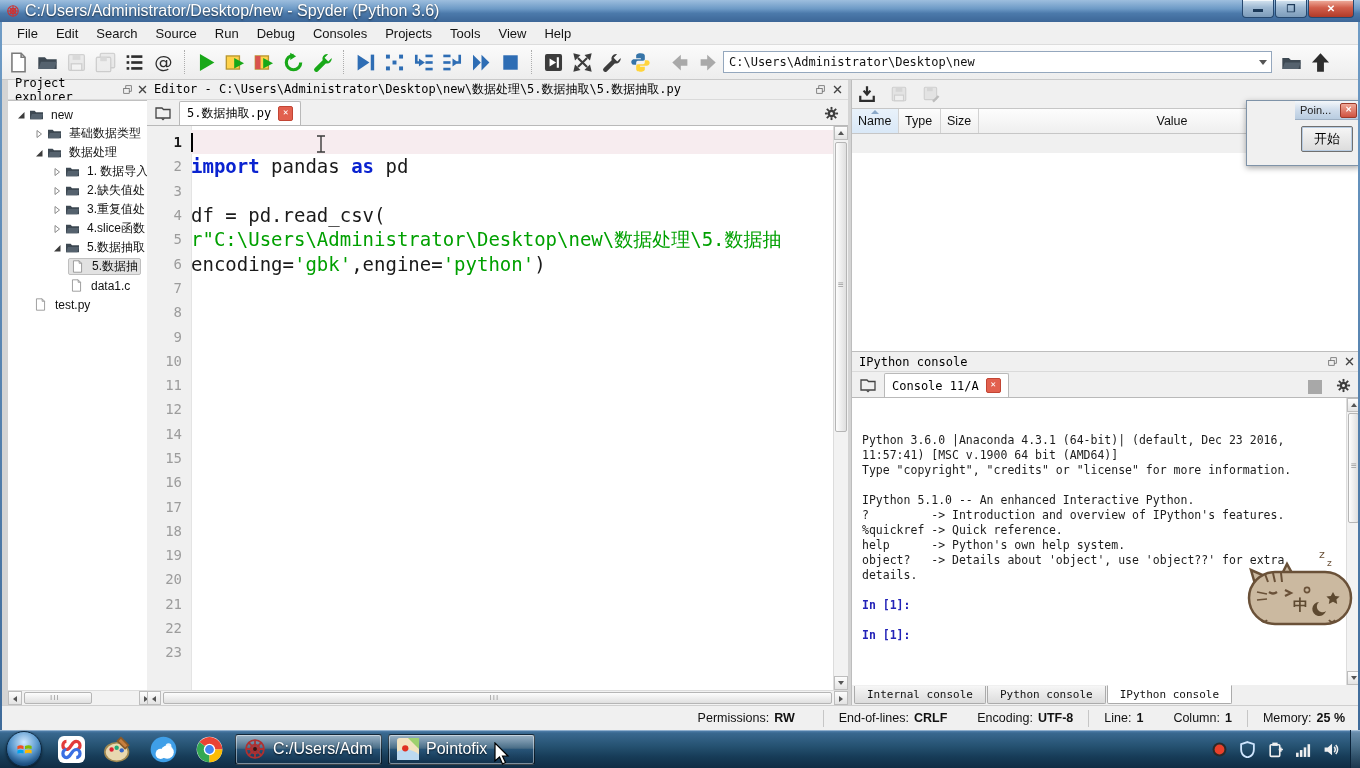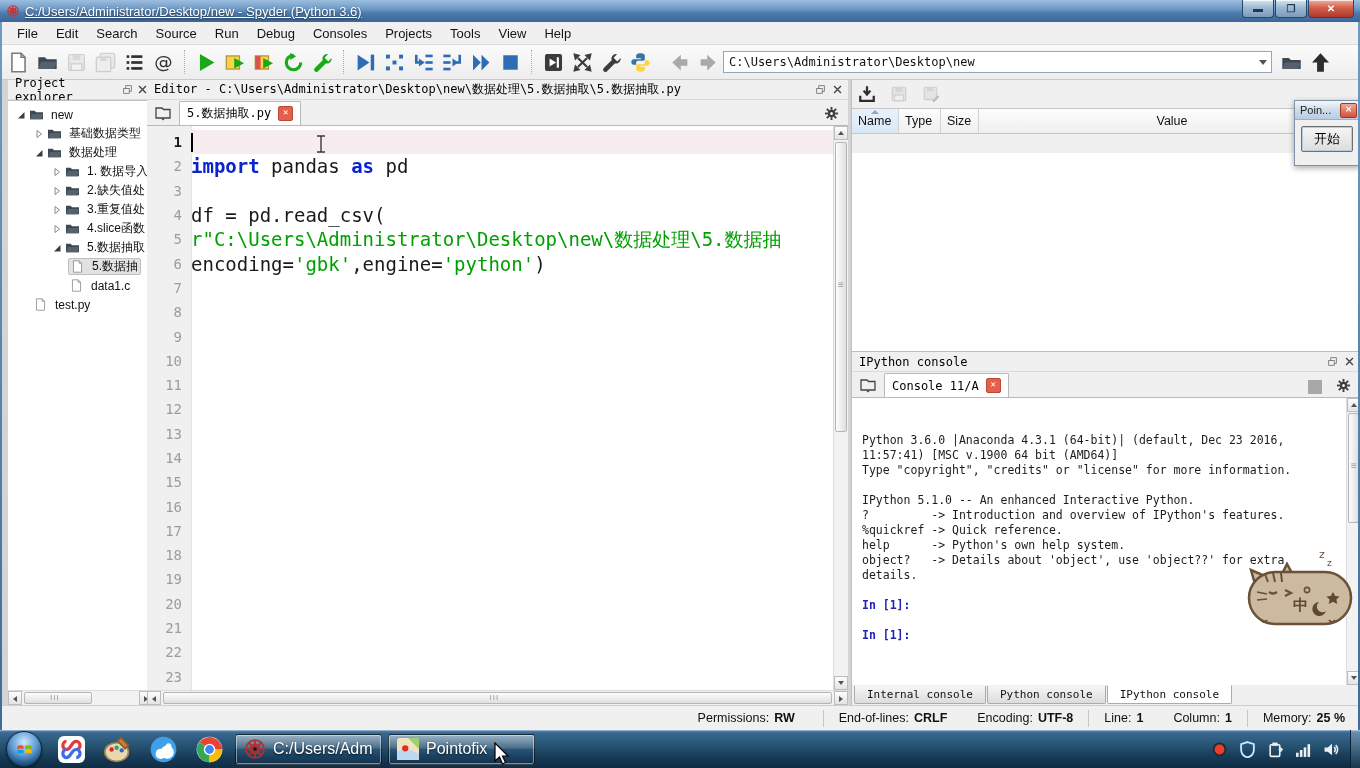--- a/index.html
+++ b/index.html
@@ -2,21 +2,21 @@
 <html><head>
 <meta charset="utf-8">
 <style>
   html,body{margin:0;padding:0;background:#000;}
   #screen{position:relative;width:1360px;height:768px;overflow:hidden;background:#d9d9d9;
           font-family:"Liberation Sans",sans-serif;-webkit-font-smoothing:antialiased;}
   
   .titlebar{position:absolute;left:0;top:0;right:0;height:22px;
     background:linear-gradient(180deg,#9dbede 0%,#6d9ac6 40%,#4c7aab 60%,#3c6697 100%);
     display:flex;align-items:center;padding-left:6px;box-sizing:border-box;}
-  .titlebar .apptitle{color:#fff;font-size:13px;text-shadow:0 1px 2px rgba(0,0,0,.65);margin-left:5px;text-decoration:underline;}
+  .titlebar .apptitle{color:#fff;font-size:16px;text-shadow:0 1px 2px rgba(0,0,0,.65);margin-left:5px;}
   .winbtns{position:absolute;right:6px;top:0;display:flex;}
   .winbtn{width:30px;height:17px;border:1px solid #26486f;border-top:none;border-radius:0 0 4px 4px;
     background:linear-gradient(180deg,#d7e6f2,#9db8d2 45%,#7d9cba);display:flex;align-items:center;justify-content:center;
     color:#1c3a5a;font-size:10px;font-weight:bold;margin-left:1px;box-shadow:inset 0 1px 0 rgba(255,255,255,.7);}
   .winbtn.close{width:44px;background:linear-gradient(180deg,#f0b0a0,#d25f4c 45%,#b03a28);color:#fff;}
   
   .menubar{position:absolute;left:0;top:22px;right:0;height:23px;background:#f0f0f0;border-bottom:1px solid #dcdcdc;
     display:flex;align-items:center;padding-left:8px;box-sizing:border-box;}
   .menu-item{font-size:13px;color:#141414;padding:3px 9px;}
   
@@ -99,21 +99,21 @@
   .ve-tools{height:28px;display:flex;align-items:center;padding-left:6px;gap:14px;}
   .ve-tools .ic{width:18px;height:18px;}
   .ve-headrow{height:24px;display:flex;border-top:1px solid #c6c6c6;border-bottom:1px solid #c6c6c6;background:linear-gradient(180deg,#fdfdfd,#efefef);}
   .ve-col{border-right:1px solid #d2d2d2;font-size:12.5px;color:#111;display:flex;align-items:center;padding-left:6px;box-sizing:border-box;position:relative;}
   .ve-col.sorted{background:linear-gradient(180deg,#e9f2fb,#d9e8f7);}
   .ve-col.sorted:before{content:"";position:absolute;top:1px;left:50%;margin-left:-4px;width:0;height:0;
      border-left:4px solid transparent;border-right:4px solid transparent;border-bottom:4px solid #8aa8c8;}
   .ve-body{position:absolute;left:0;top:73px;right:0;bottom:0;background:#fff;}
   
   .pointofix{position:absolute;top:20px;right:0;width:64px;height:64px;border:1px solid #7f93a8;background:#f0f0f0;
-     box-shadow:0 2px 6px rgba(0,0,0,.35);z-index:30;}
+     box-shadow:0 2px 6px rgba(0,0,0,.35);z-index:30;padding-left:48px;}
   .pf-title{height:18px;background:linear-gradient(180deg,#f4f7fa,#cfdceb 50%,#b8cce0);display:flex;align-items:center;
      padding:0 2px 0 5px;font-size:11px;color:#222;border-bottom:1px solid #9eb0c4;}
   .pf-close{margin-left:auto;width:15px;height:13px;background:linear-gradient(180deg,#f0a898,#cf5240);border:1px solid #9c3a2a;
      border-radius:2px;color:#fff;font-size:8px;line-height:12px;text-align:center;font-weight:bold;}
   .pf-body{display:flex;align-items:center;justify-content:center;padding-top:6px;}
   .pf-start{font-size:13px;color:#000;background:linear-gradient(180deg,#f6f6f6,#dcdcdc);border:1px solid #707070;
      box-shadow:0 0 0 1px #b8cce2 inset;padding:3px 12px;border-radius:2px;}
   
   .console{position:absolute;left:0;top:271px;right:0;bottom:0;background:#f0f0f0;border-left:1px solid #bdbdbd;border-top:1px solid #bdbdbd;box-sizing:border-box;}
   .console .tabbar{border-bottom:1px solid #b9b9b9;}
@@ -708,24 +708,20 @@
             <div class="code-line">
               <span class="ln">10</span>
               <span class="code-text"></span>
             </div>
             <div class="code-line">
               <span class="ln">11</span>
               <span class="code-text"></span>
             </div>
             <div class="code-line">
               <span class="ln">12</span>
-              <span class="code-text"></span>
-            </div>
-            <div class="code-line">
-              <span class="ln">13</span>
               <span class="code-text"></span>
             </div>
             <div class="code-line">
               <span class="ln">14</span>
               <span class="code-text"></span>
             </div>
             <div class="code-line">
               <span class="ln">15</span>
               <span class="code-text"></span>
             </div>

